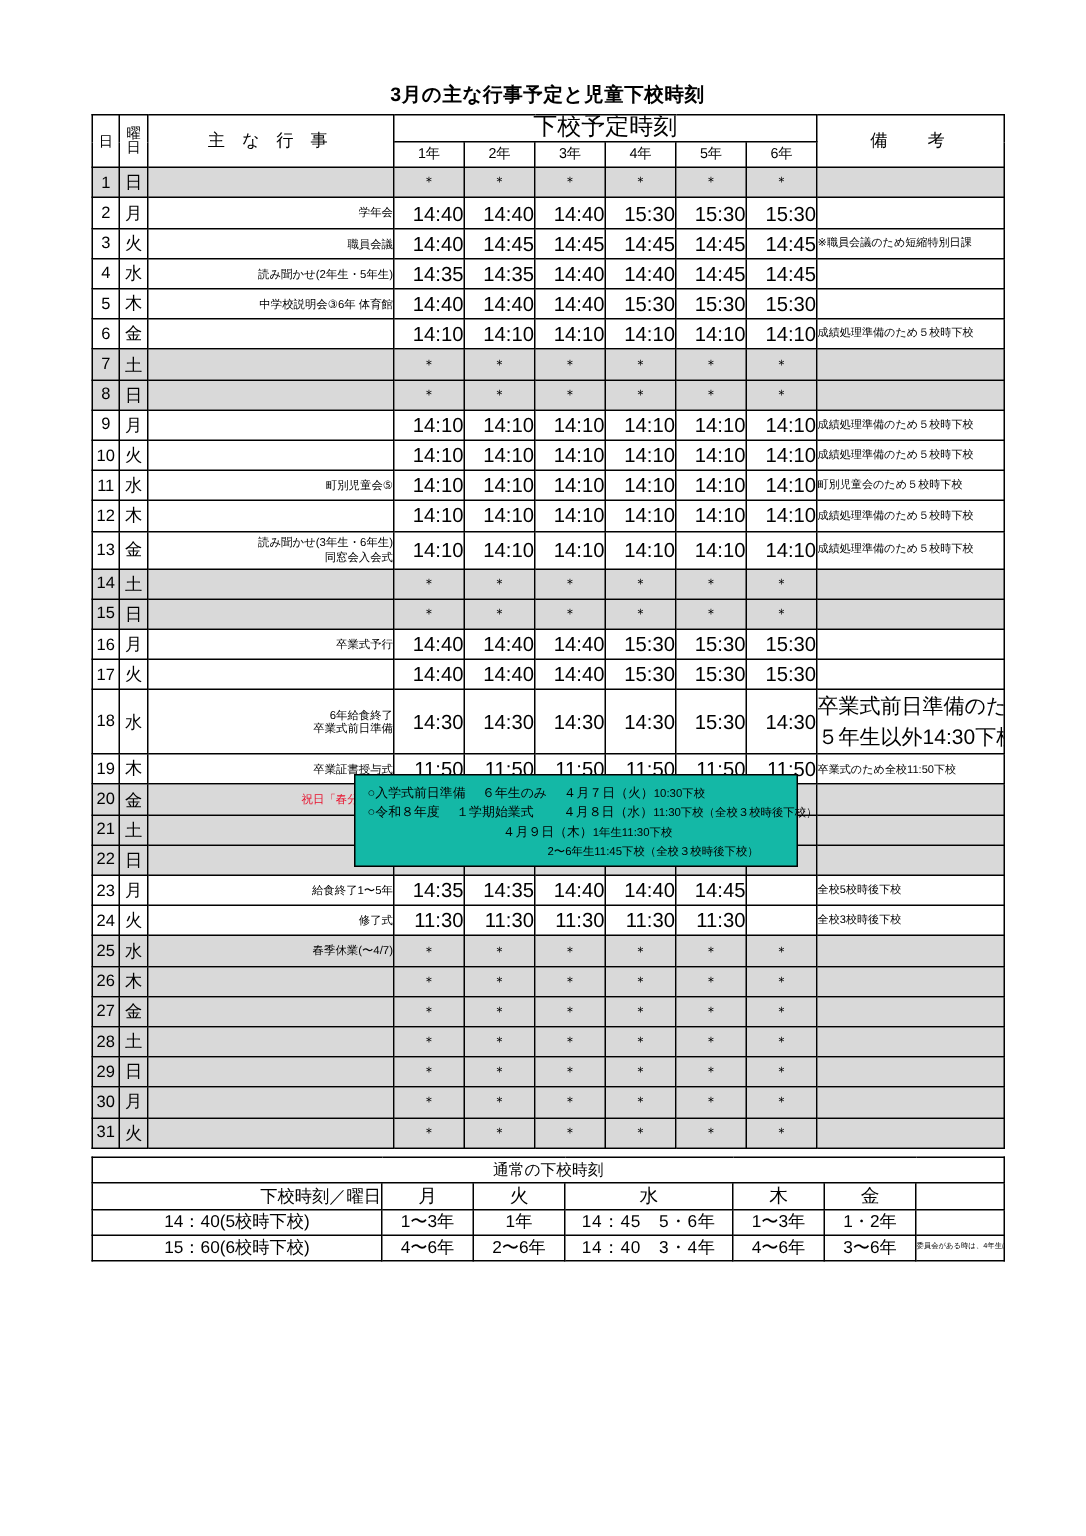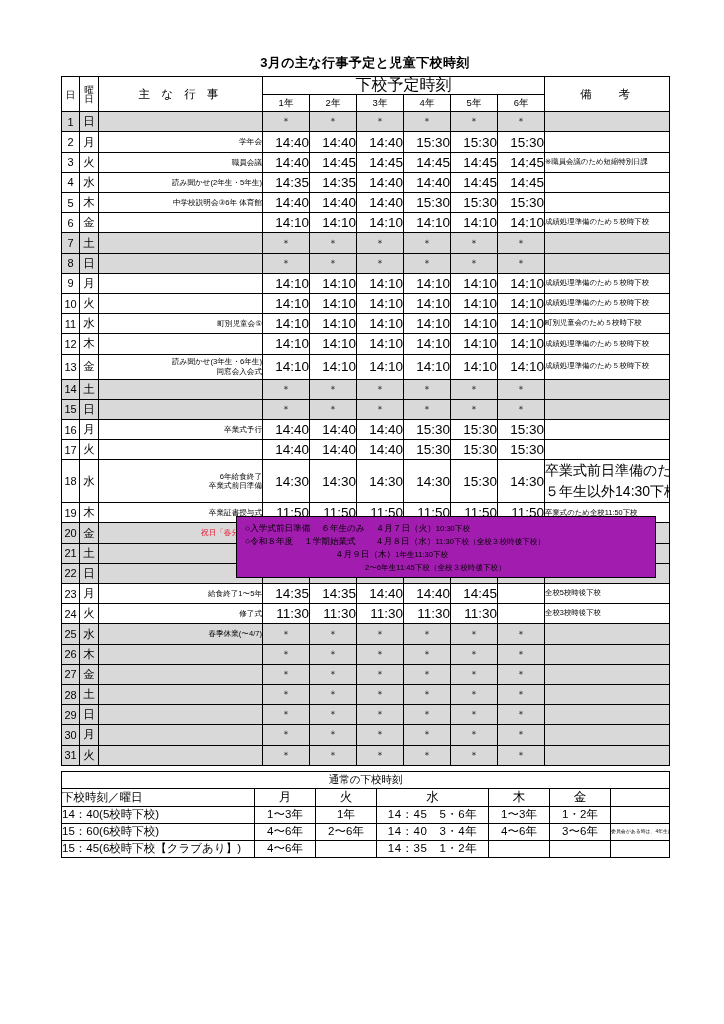--- a/index.html
+++ b/index.html
@@ -108,23 +108,23 @@
     white-space: normal;
   }
   td.rem .l2 { display: block; }
   td.rem.big { font-size: 14px; line-height: 1.5; }
 
   
   #note-box {
     position: absolute;
     left: 236px;
     top: 516px;
-    width: 420px;
+    width: 296px;
     height: 62px;
-    background: #a21caf;
+    background: #14b8a6;
     border: 1.3px solid #000;
     box-sizing: border-box;
     padding: 5px 6px 3px 8px;
     font-size: 8.6px;
     line-height: 1.52;
     white-space: nowrap;
   }
   #note-box .nline { display: block; }
   #note-box .ind1 { padding-left: 90px; }
   #note-box .ind2 { padding-left: 120px; }
@@ -155,25 +155,25 @@
   td.b-title {
     text-align: center;
     font-size: 10.5px;
     height: 17px;
   }
   td.b-head {
     text-align: center;
     font-size: 12.5px;
   }
   td.b-headlabel {
-    text-align: left;
+    text-align: right;
     font-size: 11.5px;
   }
   td.b-rowlabel {
-    text-align: left;
+    text-align: center;
     font-size: 11.5px;
     padding-left: 1px;
   }
   td.b-cell {
     text-align: center;
     font-size: 11.5px;
   }
   td.b-wed {
     text-align: center;
     font-size: 11.5px;
@@ -642,29 +642,20 @@
           </tr>
           <tr>
             <td class="b-rowlabel">15：60(6校時下校)</td>
             <td class="b-cell">4〜6年</td>
             <td class="b-cell">2〜6年</td>
             <td class="b-wed">14：40　3・4年</td>
             <td class="b-cell">4〜6年</td>
             <td class="b-cell">3〜6年</td>
             <td class="b-note">委員会がある時は、4年生は1440下校</td>
           </tr>
-          <tr>
-            <td class="b-rowlabel">15：45(6校時下校【クラブあり】)</td>
-            <td class="b-cell">4〜6年</td>
-            <td class="b-cell"></td>
-            <td class="b-wed">14：35　1・2年</td>
-            <td class="b-cell"></td>
-            <td class="b-cell"></td>
-            <td class="b-note"></td>
-          </tr>
         </tbody>
     </table>
   </div>
 
 </div>
 
 <div id="note-box">
   <span class="nline"><span>○入学式前日準備　 ６年生のみ　 ４月７日（火）</span><span class="sm">10:30下校</span></span>
   <span class="nline"><span>○令和８年度　 １学期始業式　　 ４月８日（水）</span><span class="sm">11:30下校（全校３校時後下校）</span></span>
   <span class="nline ind1"><span>４月９日（木）</span><span class="sm">1年生11:30下校</span></span>

